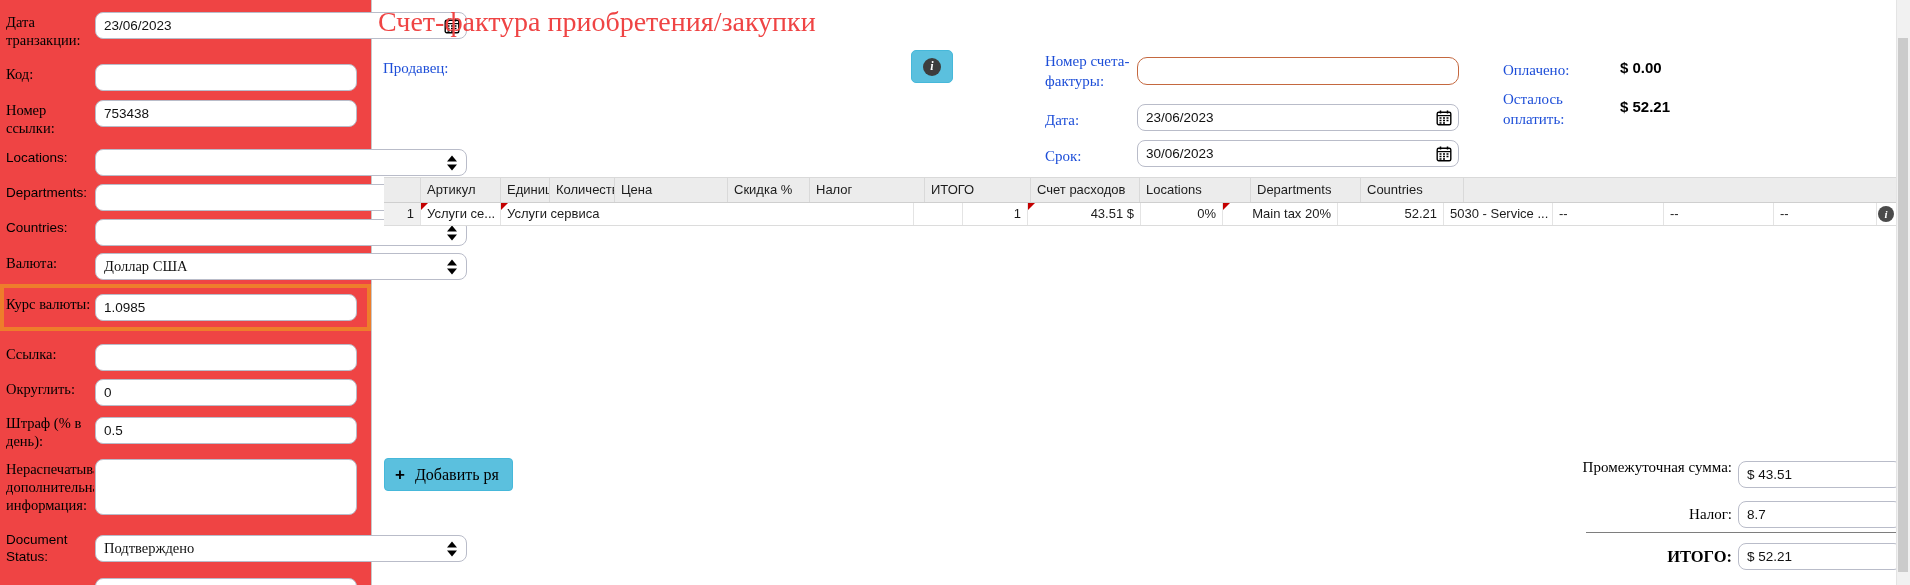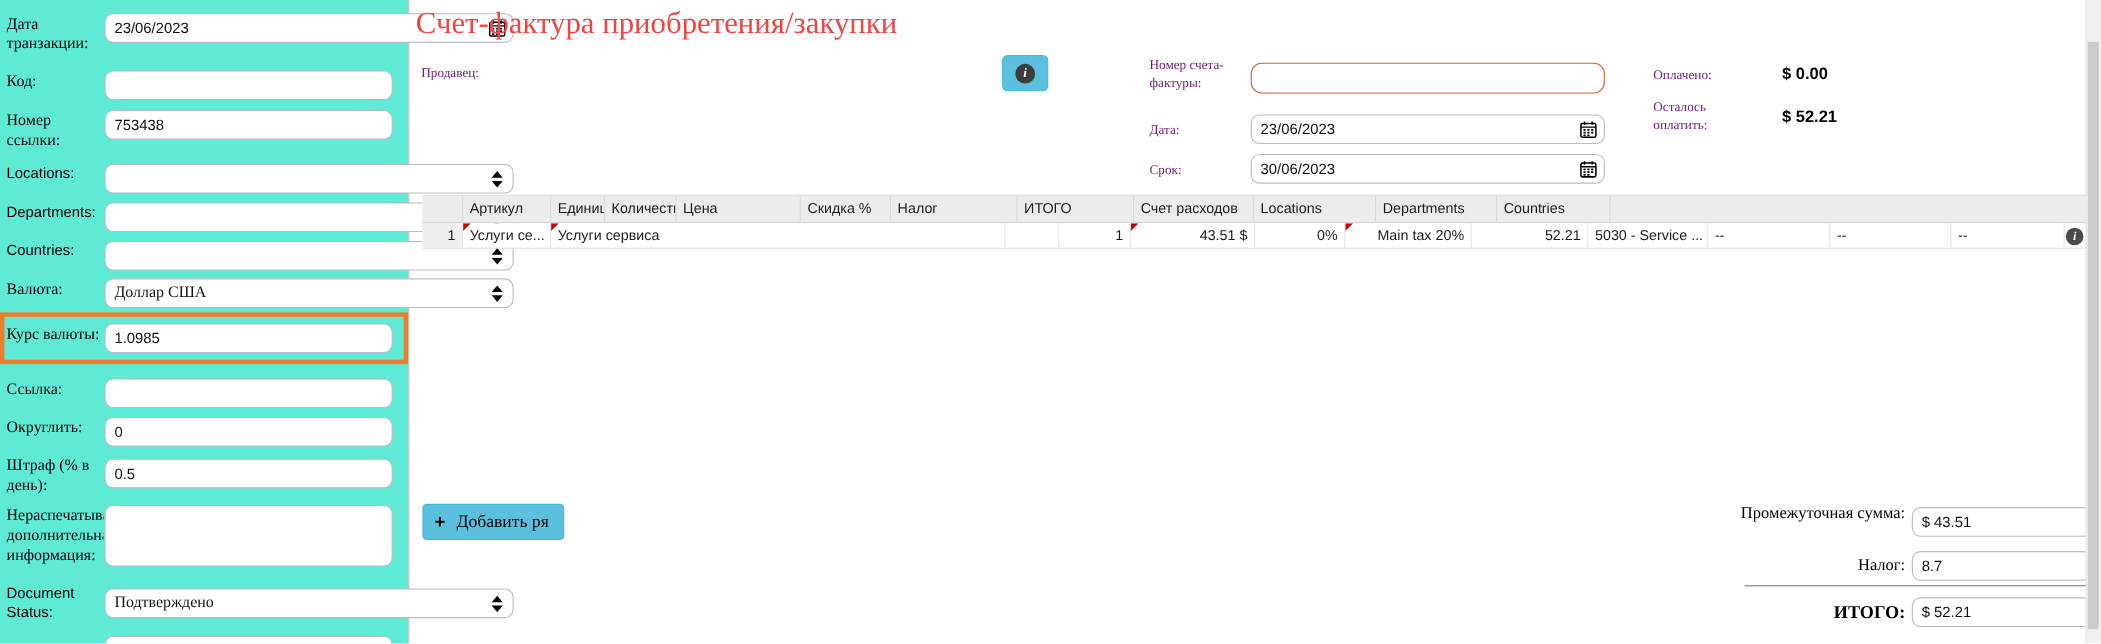--- a/index.html
+++ b/index.html
@@ -5,21 +5,21 @@
   * { margin:0; padding:0; box-sizing:border-box; }
   html,body { width:1910px; height:585px; overflow:hidden; background:#fff;
               font-family:"Liberation Sans", sans-serif; }
   .screen { position:relative; width:1910px; height:585px; background:#fff; }
 
   .serif { font-family:"Liberation Serif", serif; }
   .sans  { font-family:"Liberation Sans", sans-serif; }
 
   
   .sidebar { position:absolute; left:0; top:0; width:372px; height:585px;
-             background:#5eead4; border-right:1px solid #c8c8c8; }
+             background:#ef4444; border-right:1px solid #c8c8c8; }
   .srow { position:absolute; left:0; width:372px; }
   .slabel { position:absolute; left:6px; top:1px; width:88px; color:#000;
             font-size:14.5px; line-height:1.25; overflow:hidden; }
   .slabel.sans { font-size:13.5px; }
   .sctl { position:absolute; left:95px; top:0; width:262px; }
   .sinput, .sselect, .stextarea, .tinput {
       width:100%; height:27px; border:1px solid #b9bcc9; border-radius:8px;
       background:#fff; font-family:"Liberation Sans", sans-serif;
       font-size:13.5px; color:#111; padding:0 8px; outline:none; }
   .stextarea { height:56px; resize:none; padding-top:4px; }
@@ -38,21 +38,21 @@
          width:16px; height:16px; cursor:pointer; }
   .input-wrap { position:relative; width:100%; }
   .hl-box { position:absolute; left:0; top:284px; width:371px; height:47px;
             border:4px solid #ee7d2b; pointer-events:none; }
 
   
   .page-title { position:absolute; left:378px; top:6px;
                 font-family:"Liberation Serif", serif; font-size:28px;
                 font-weight:400; color:#ef4444;text-align:center; }
   .lbl { position:absolute; font-family:"Liberation Serif", serif;
-         font-size:12px; color:#701a75; line-height:1.3; }
+         font-size:15px; color:#1d4ed8; line-height:1.3; }
   .supplier-select { position:absolute; left:476px; top:53px; width:427px; height:28px; }
   .info-btn { position:absolute; left:911px; top:50px; width:42px; height:33px;
               background:#5bc0de; border:1px solid #46b8da; border-radius:5px;
               display:flex; align-items:center; justify-content:center; cursor:pointer; }
   .idot { display:inline-flex; align-items:center; justify-content:center;
           width:18px; height:18px; border-radius:50%; background:#3d3d3d;
           color:#fff; font-family:"Liberation Serif", serif; font-style:italic;
           font-weight:bold; font-size:12px; }
   .inv-input { position:absolute; left:1137px; width:322px; height:28px; }
   .req { border:1px solid #c4683f !important; border-radius:10px; }

